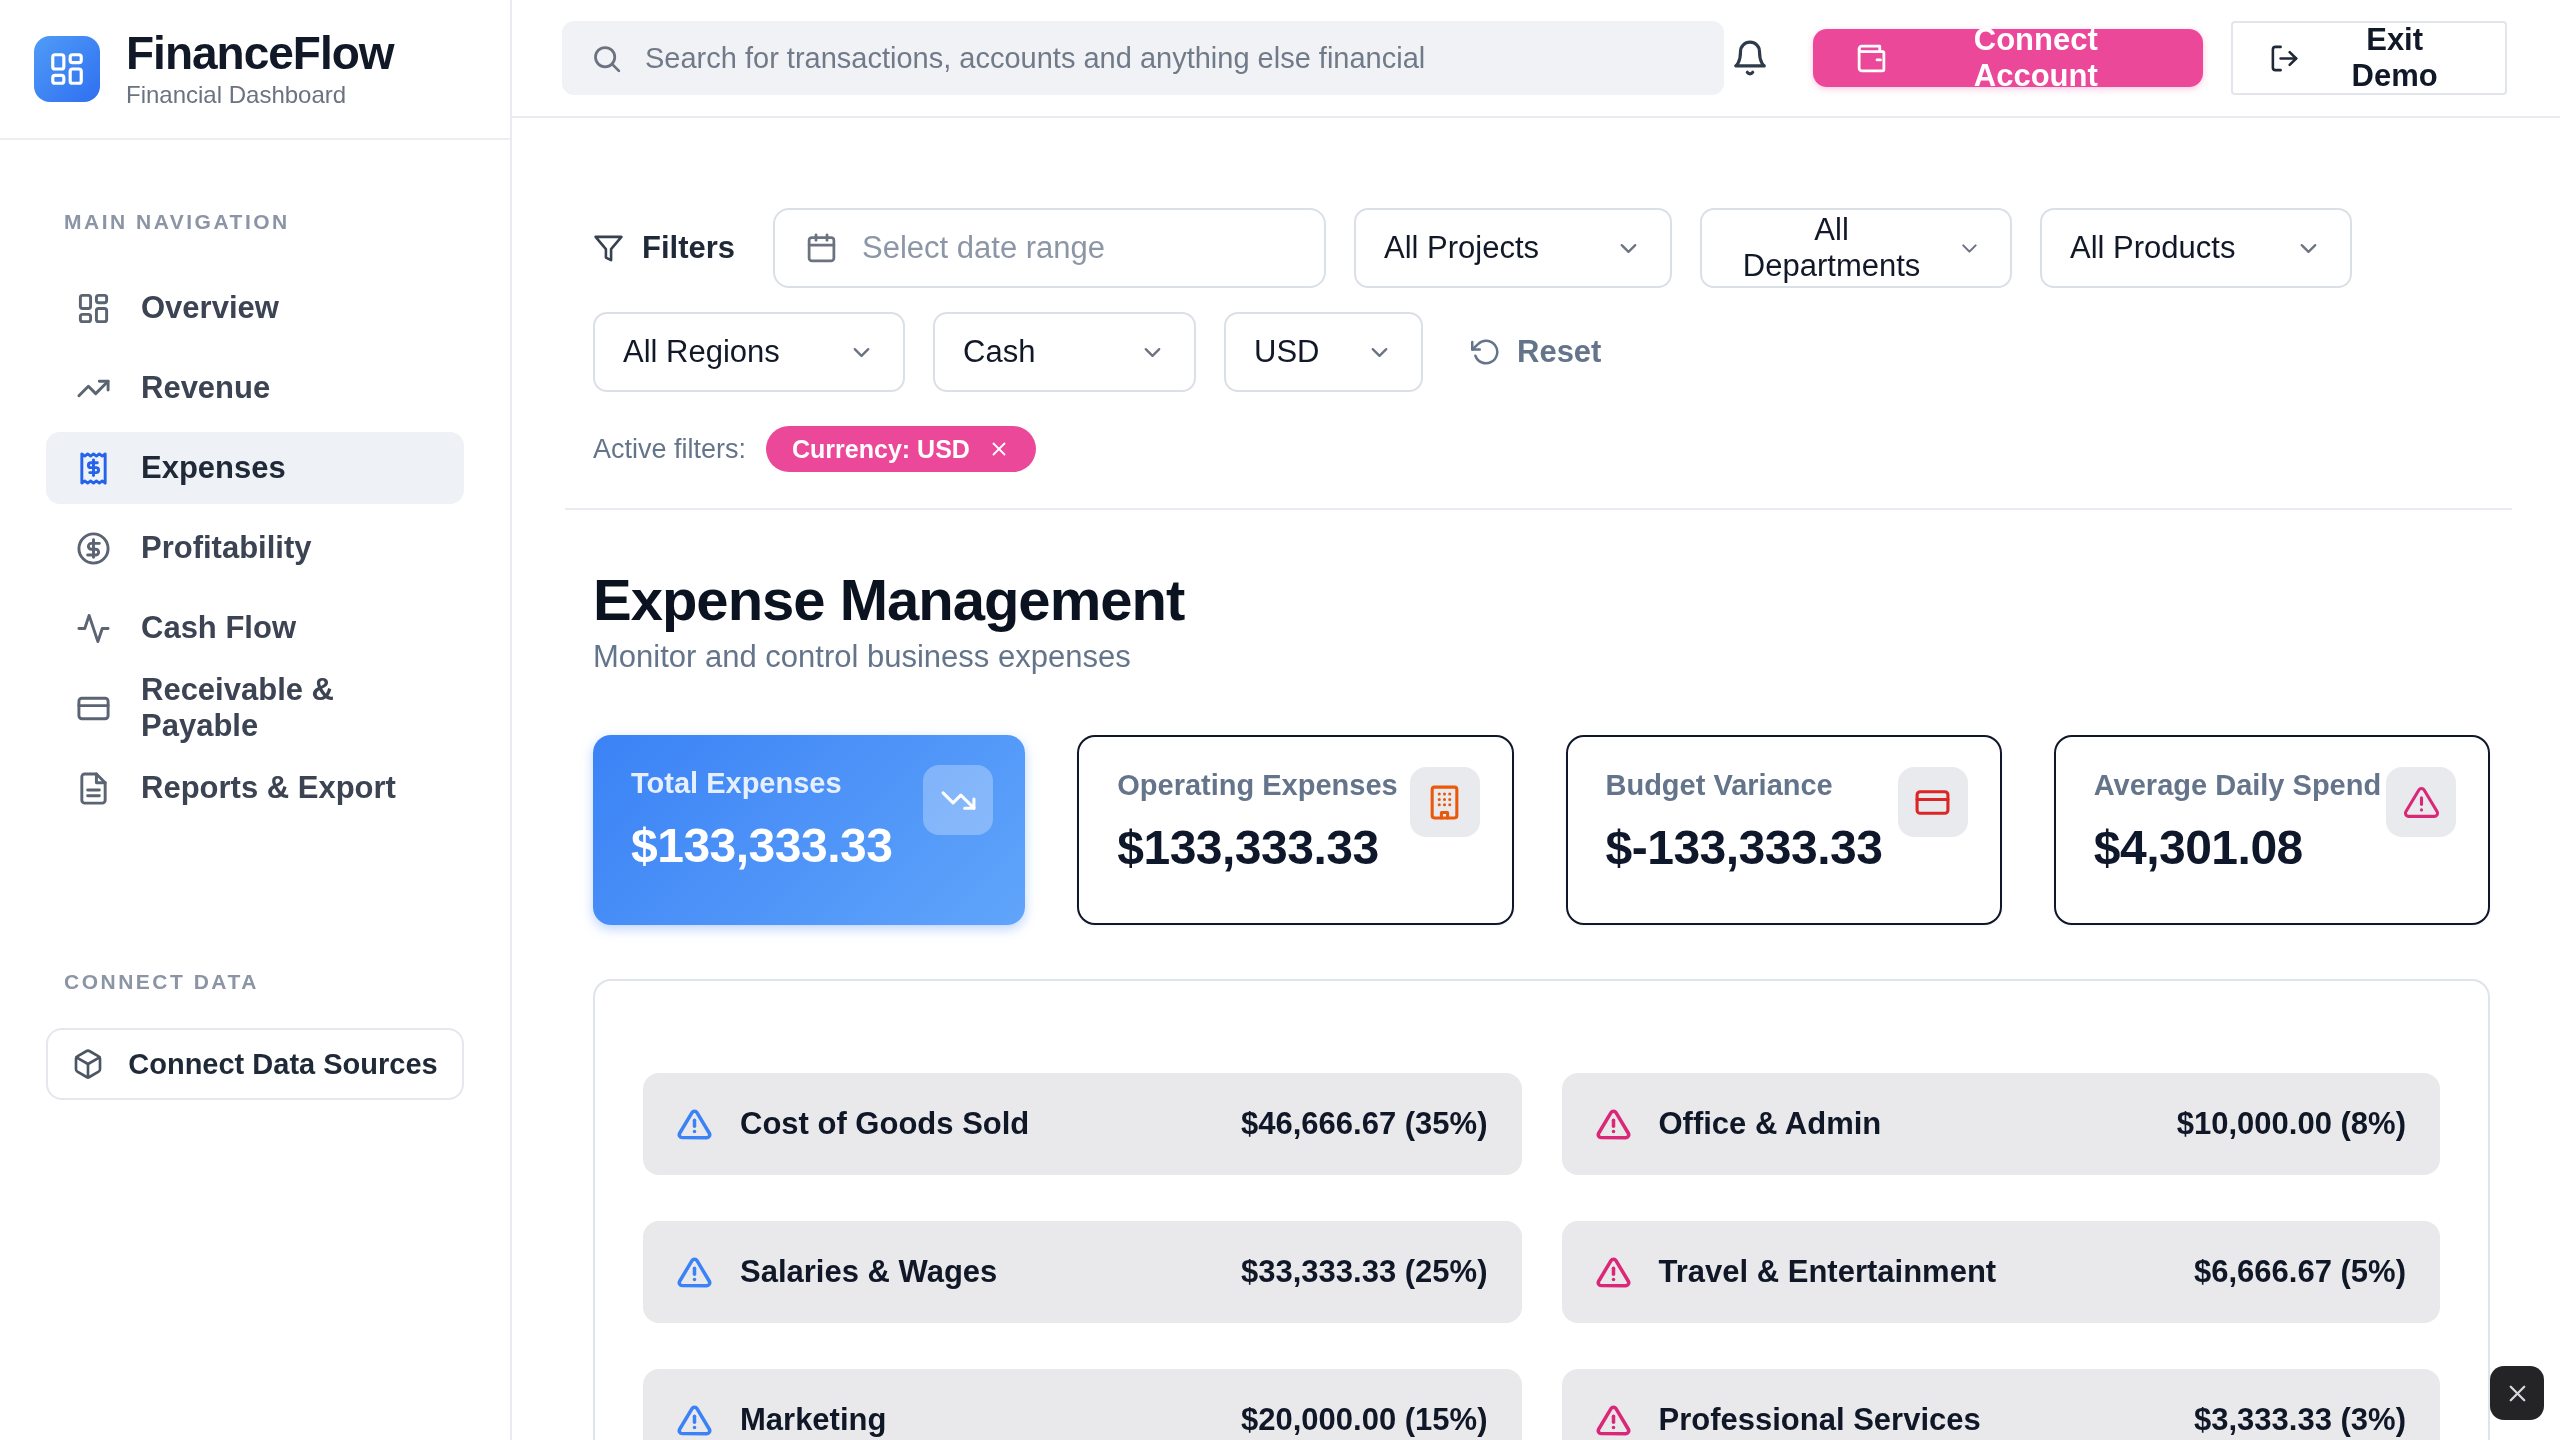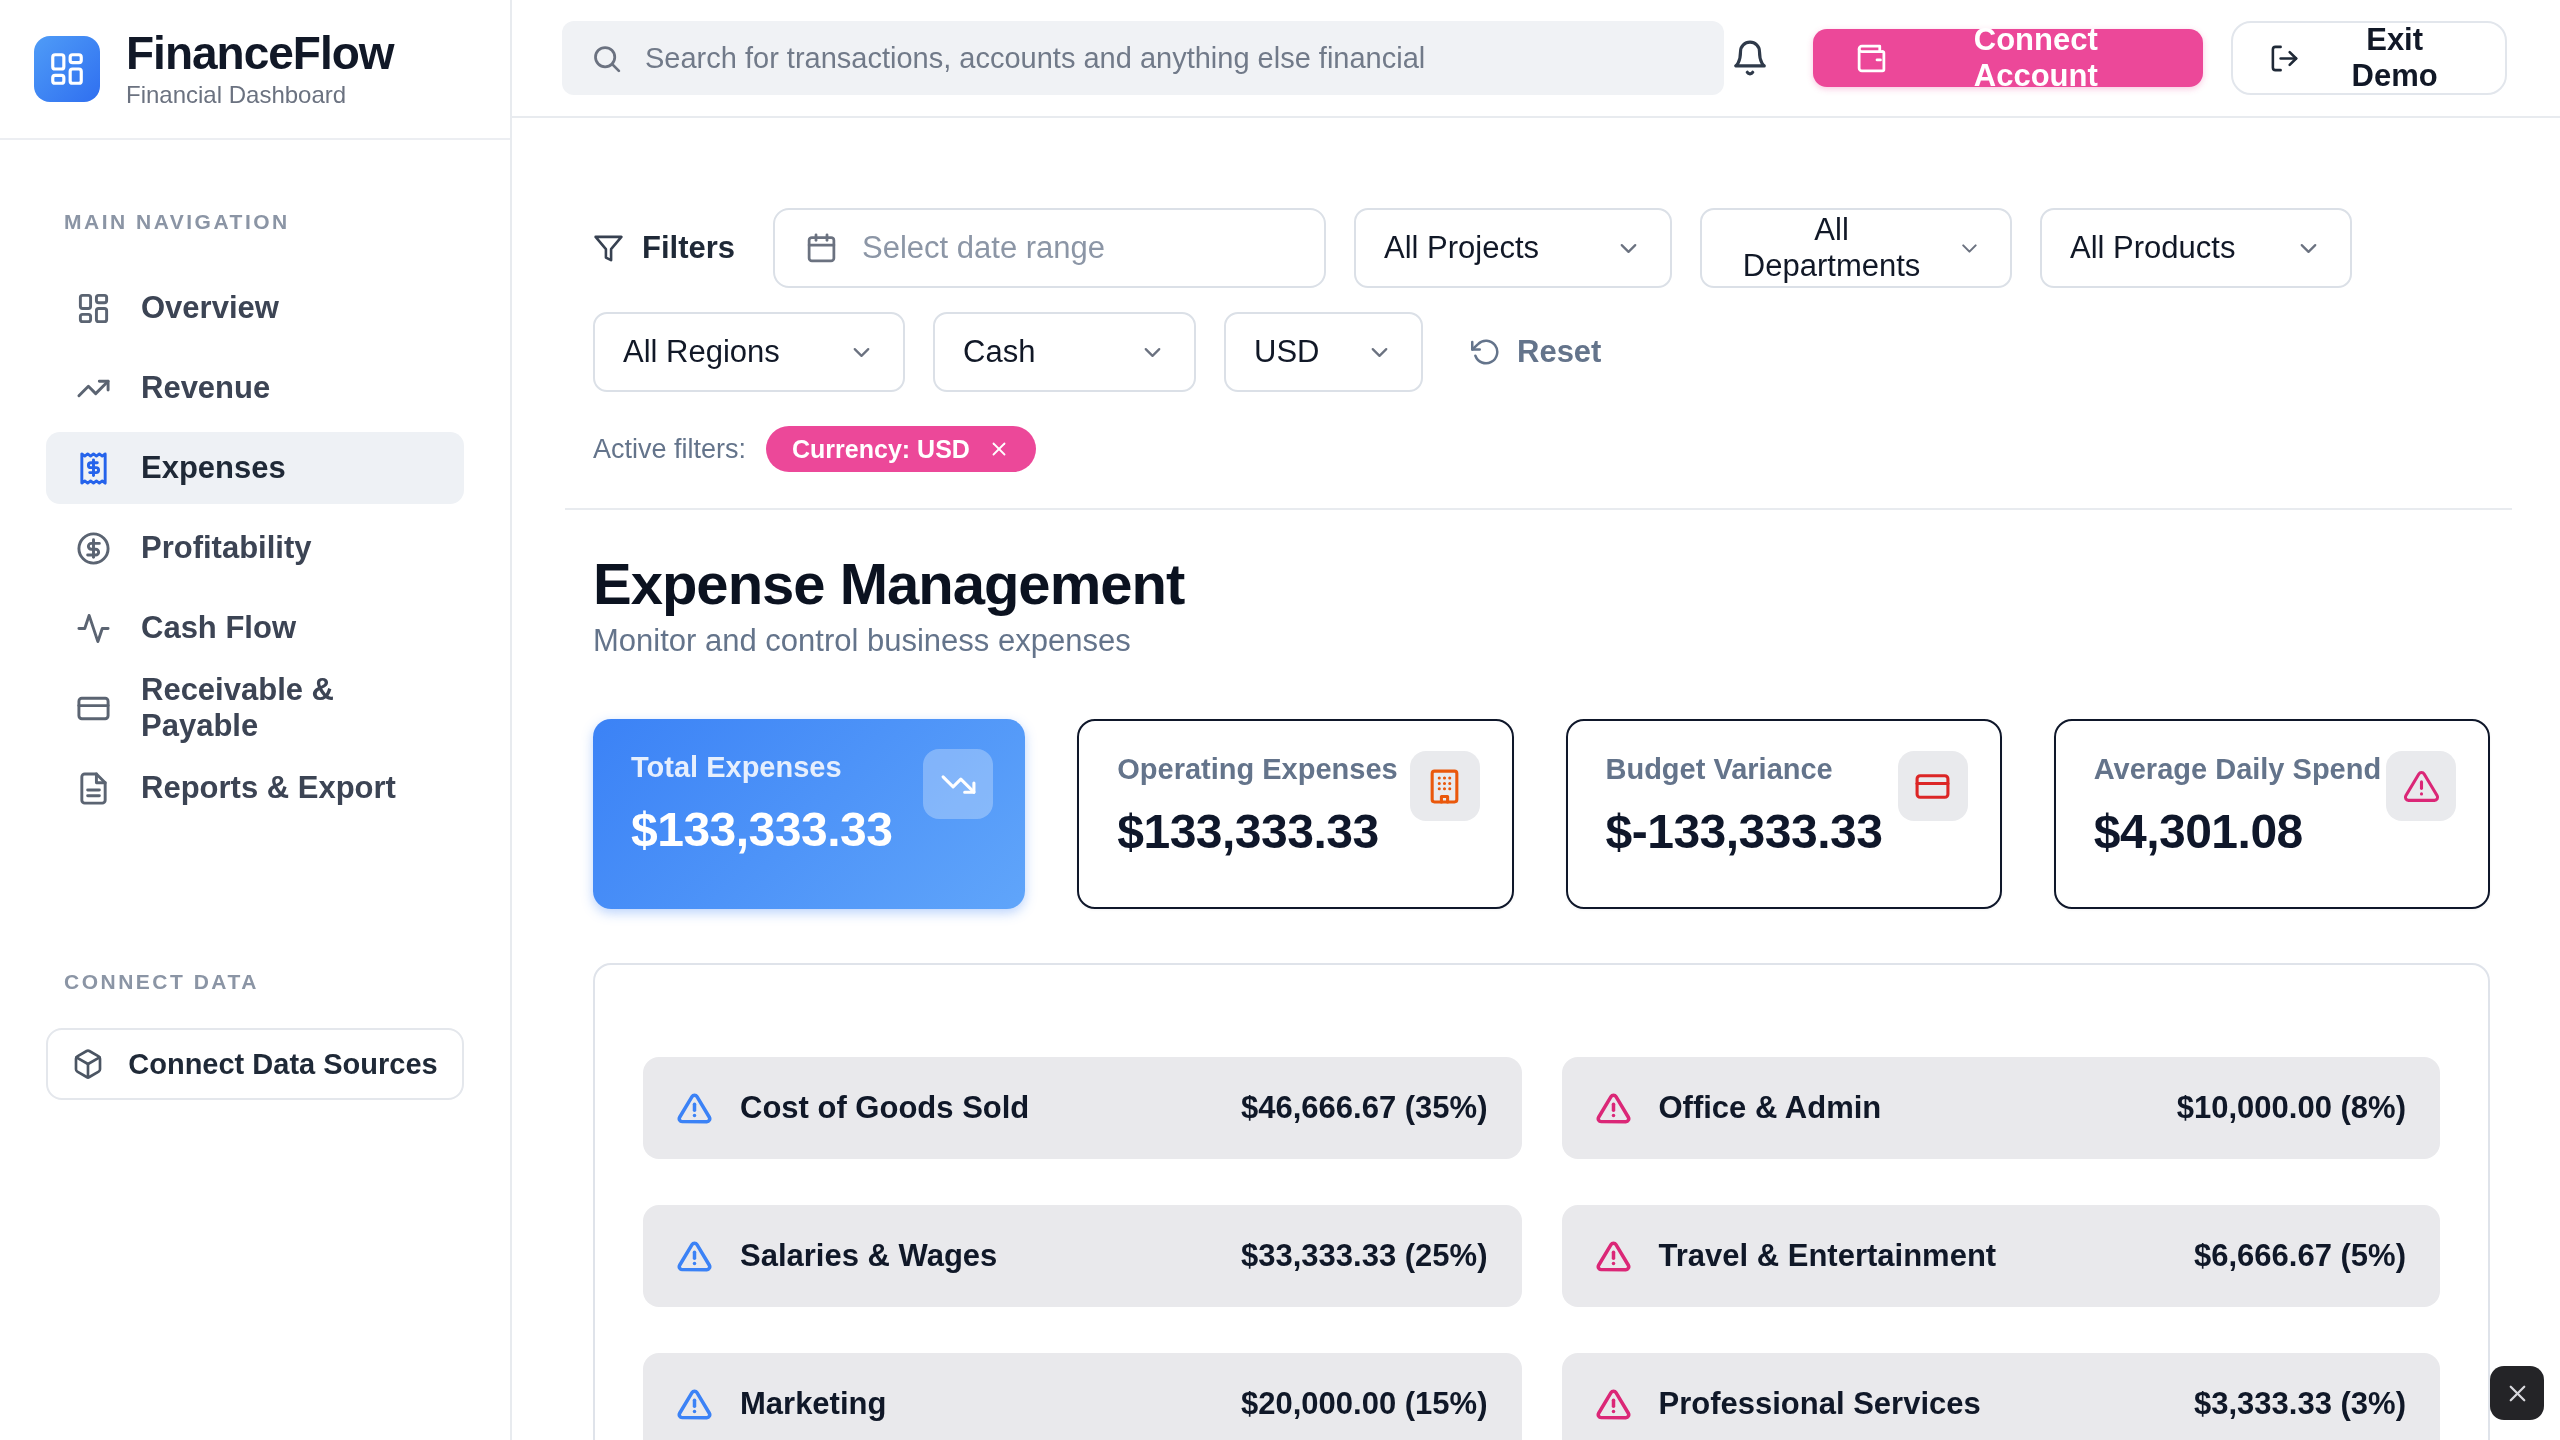--- a/index.html
+++ b/index.html
@@ -30,21 +30,21 @@
   .right { flex:1; display:flex; flex-direction:column; min-width:0; }
   .topbar { height:118px; flex:0 0 118px; border-bottom:2px solid #e8ebef; display:flex; align-items:center; padding:0 53px 0 50px; background:#fff; }
   .search { width:1178px; height:74px; background:#f0f2f5; border-radius:12px; display:flex; align-items:center; gap:22px; padding:0 28px; }
   .search .icn { width:33px; height:33px; color:#6b7280; flex:0 0 33px; }
   .search input { border:none; outline:none; background:transparent; font-size:29px; color:#111827; width:100%; font-family:inherit; }
   .search input::placeholder { color:#717a89; }
   .bell-btn { margin-left:auto; width:52px; height:52px; border:none; background:transparent; color:#2f3a4a; cursor:pointer; display:flex; align-items:center; justify-content:center; }
   .bell-btn .icn { width:38px; height:38px; }
   .cta { height:58px; border:none; border-radius:14px; background:#ec4899; color:#fff; font-size:31px; font-weight:700; display:flex; align-items:center; gap:22px; padding:0 42px; margin-left:38px; cursor:pointer; box-shadow:0 2px 6px rgba(236,72,153,.3); font-family:inherit; }
   .cta .icn { width:33px; height:33px; }
-  .exit { height:74px; border:2px solid #e2e6ec; border-radius:20px; background:#fff; color:#111827; font-size:31px; font-weight:700; display:flex; align-items:center; gap:20px; padding:0 36px; margin-left:28px; cursor:pointer; font-family:inherit; }
+  .exit { height:74px; border:2px solid #e2e6ec; border-radius:4px; background:#fff; color:#111827; font-size:31px; font-weight:700; display:flex; align-items:center; gap:20px; padding:0 36px; margin-left:28px; cursor:pointer; font-family:inherit; }
   .exit .icn { width:31px; height:31px; color:#1f2937; }
 
   
   .main { flex:1; padding:90px 48px 0 53px; overflow:hidden; }
   .inner { margin:0 22px 0 28px; }
 
   .filters-row { display:flex; align-items:center; gap:28px; }
   .filters-head { display:flex; align-items:center; gap:18px; margin-right:10px; }
   .filters-head .icn { width:31px; height:31px; color:#374151; }
   .filters-title { font-size:31px; font-weight:700; color:#1f2937; }
@@ -56,21 +56,21 @@
   .row2 { margin-top:24px; gap:22px; }
   .reset-btn { display:flex; align-items:center; gap:16px; background:transparent; border:none; font-size:31px; color:#64748b; font-weight:600; margin-left:26px; cursor:pointer; font-family:inherit; }
   .reset-btn .icn { width:30px; height:30px; }
   .active-row { margin-top:34px; display:flex; align-items:center; gap:20px; }
   .active-label { font-size:27px; color:#64748b; }
   .chip { display:flex; align-items:center; gap:18px; background:#ec4899; border-radius:999px; height:46px; padding:0 26px; color:#fff; font-size:25px; font-weight:700; }
   .chip .icn { width:22px; height:22px; cursor:pointer; }
 
   .divider { border-top:2px solid #e8ebef; margin-top:36px; }
 
-  .page-title { margin-top:40px; font-size:58px; font-weight:800; color:#0b1220; letter-spacing:-1px; }
+  .page-title { margin-top:56px; font-size:58px; font-weight:800; color:#0b1220; letter-spacing:-1px; }
   .page-sub { margin-top:6px; font-size:31px; color:#64748b; }
 
   .stats { margin-top:60px; display:flex; gap:52px; }
   .stat-card { flex:1; height:190px; border-radius:18px; background:#fff; border:2px solid #0f172a; padding:32px 38px; position:relative; box-shadow:0 1px 3px rgba(16,24,40,.05); }
   .stat-label { font-size:29px; font-weight:600; color:#64748b; }
   .stat-value { font-size:48px; font-weight:800; color:#0f172a; margin-top:18px; letter-spacing:-0.5px; }
   .stat-chip { position:absolute; top:30px; right:32px; width:70px; height:70px; border-radius:16px; background:#e9eaed; display:flex; align-items:center; justify-content:center; }
   .stat-chip .icn { width:37px; height:37px; }
   .stat-card.primary { background:linear-gradient(135deg,#3b82f6 0%,#60a5fa 100%); border:none; box-shadow:0 4px 12px rgba(59,130,246,.35); }
   .stat-card.primary .stat-label { color:#e6effd; }

